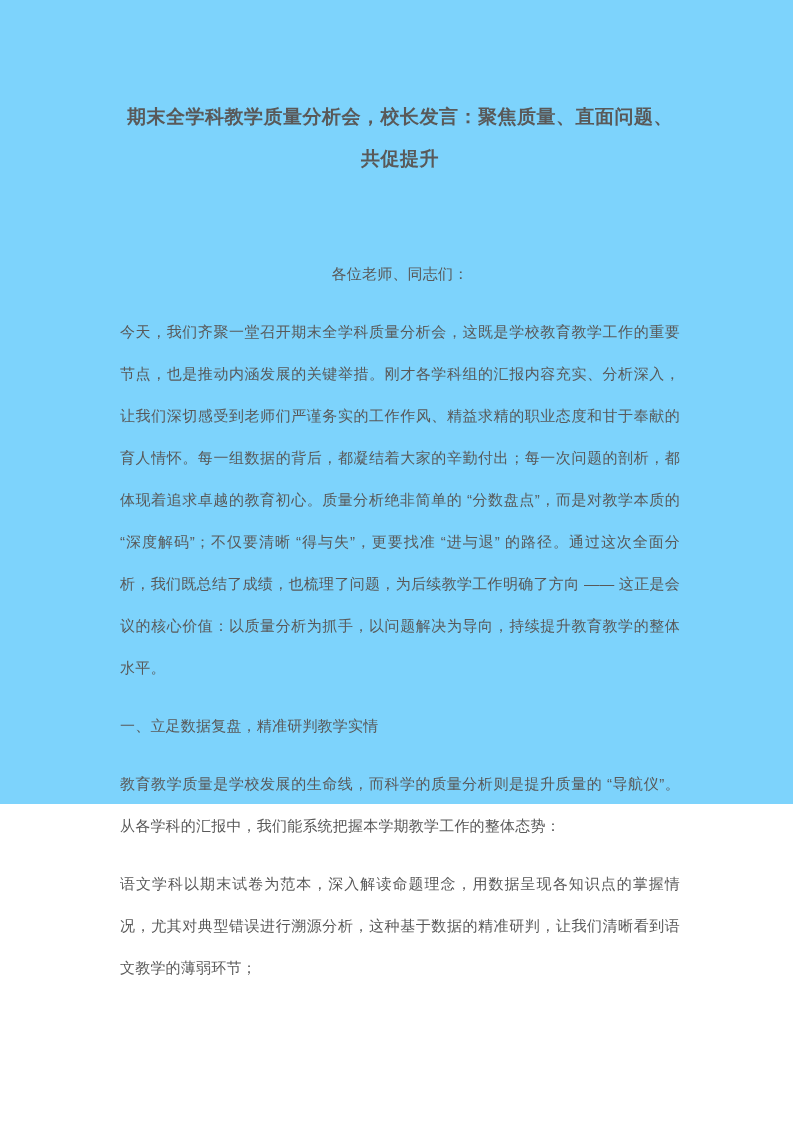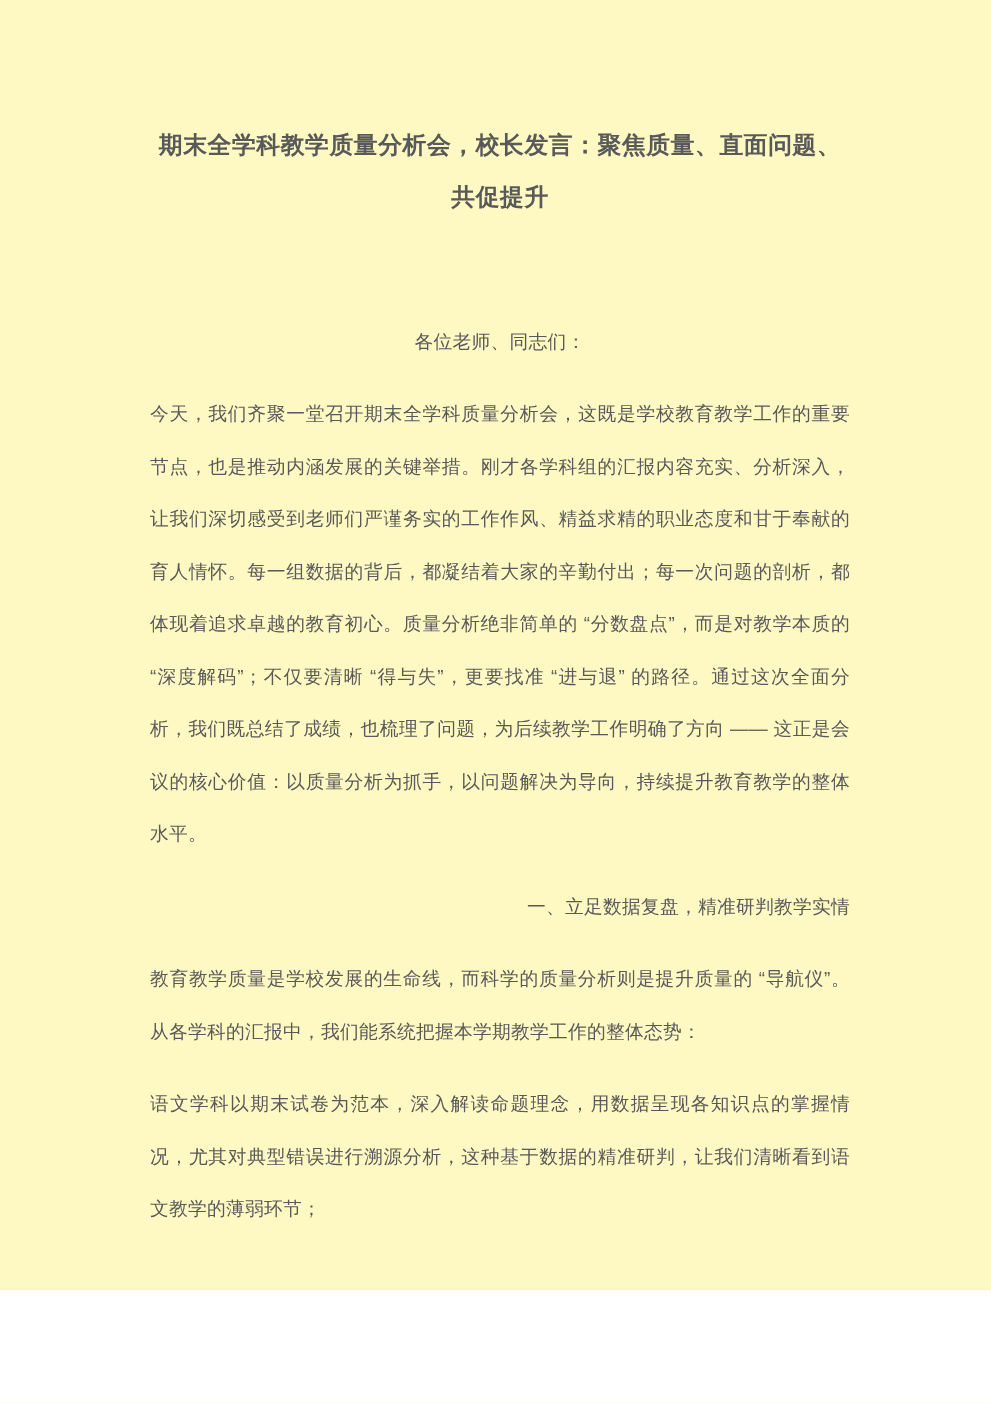--- a/index.html
+++ b/index.html
@@ -10,23 +10,23 @@
   body {
     width: 793px;
     height: 1122px;
     overflow: hidden;
     font-family: "Liberation Sans", "DejaVu Sans", sans-serif;
     color: #595959;
   }
   .page {
     box-sizing: border-box;
     width: 793px;
-    height: 1032px;
+    height: 804px;
     padding: 96px 113px 0 120px;
-    background: #fef9c3;
+    background: #7dd3fc;
   }
   .doc-title {
     font-size: 19px;
     font-weight: bold;
     line-height: 42px;
     text-align: center;
     color: #595959;
     margin: 0 0 73px 0;
     letter-spacing: 0.5px;
   }
@@ -35,21 +35,21 @@
     line-height: 42px;
     text-align: justify;
     color: #595959;
     margin: 0 0 16px 0;
     letter-spacing: 0.2px;
   }
   .greeting {
     text-align: center;
   }
   .section-heading {
-    text-align: right;
+    text-align: left;
   }
 </style>
 </head>
 <body>
 
 <div class="page">
 
   <h1 class="doc-title">期末全学科教学质量分析会，校长发言：聚焦质量、直面问题、共促提升</h1>
 
   <p class="para greeting">各位老师、同志们：</p>

